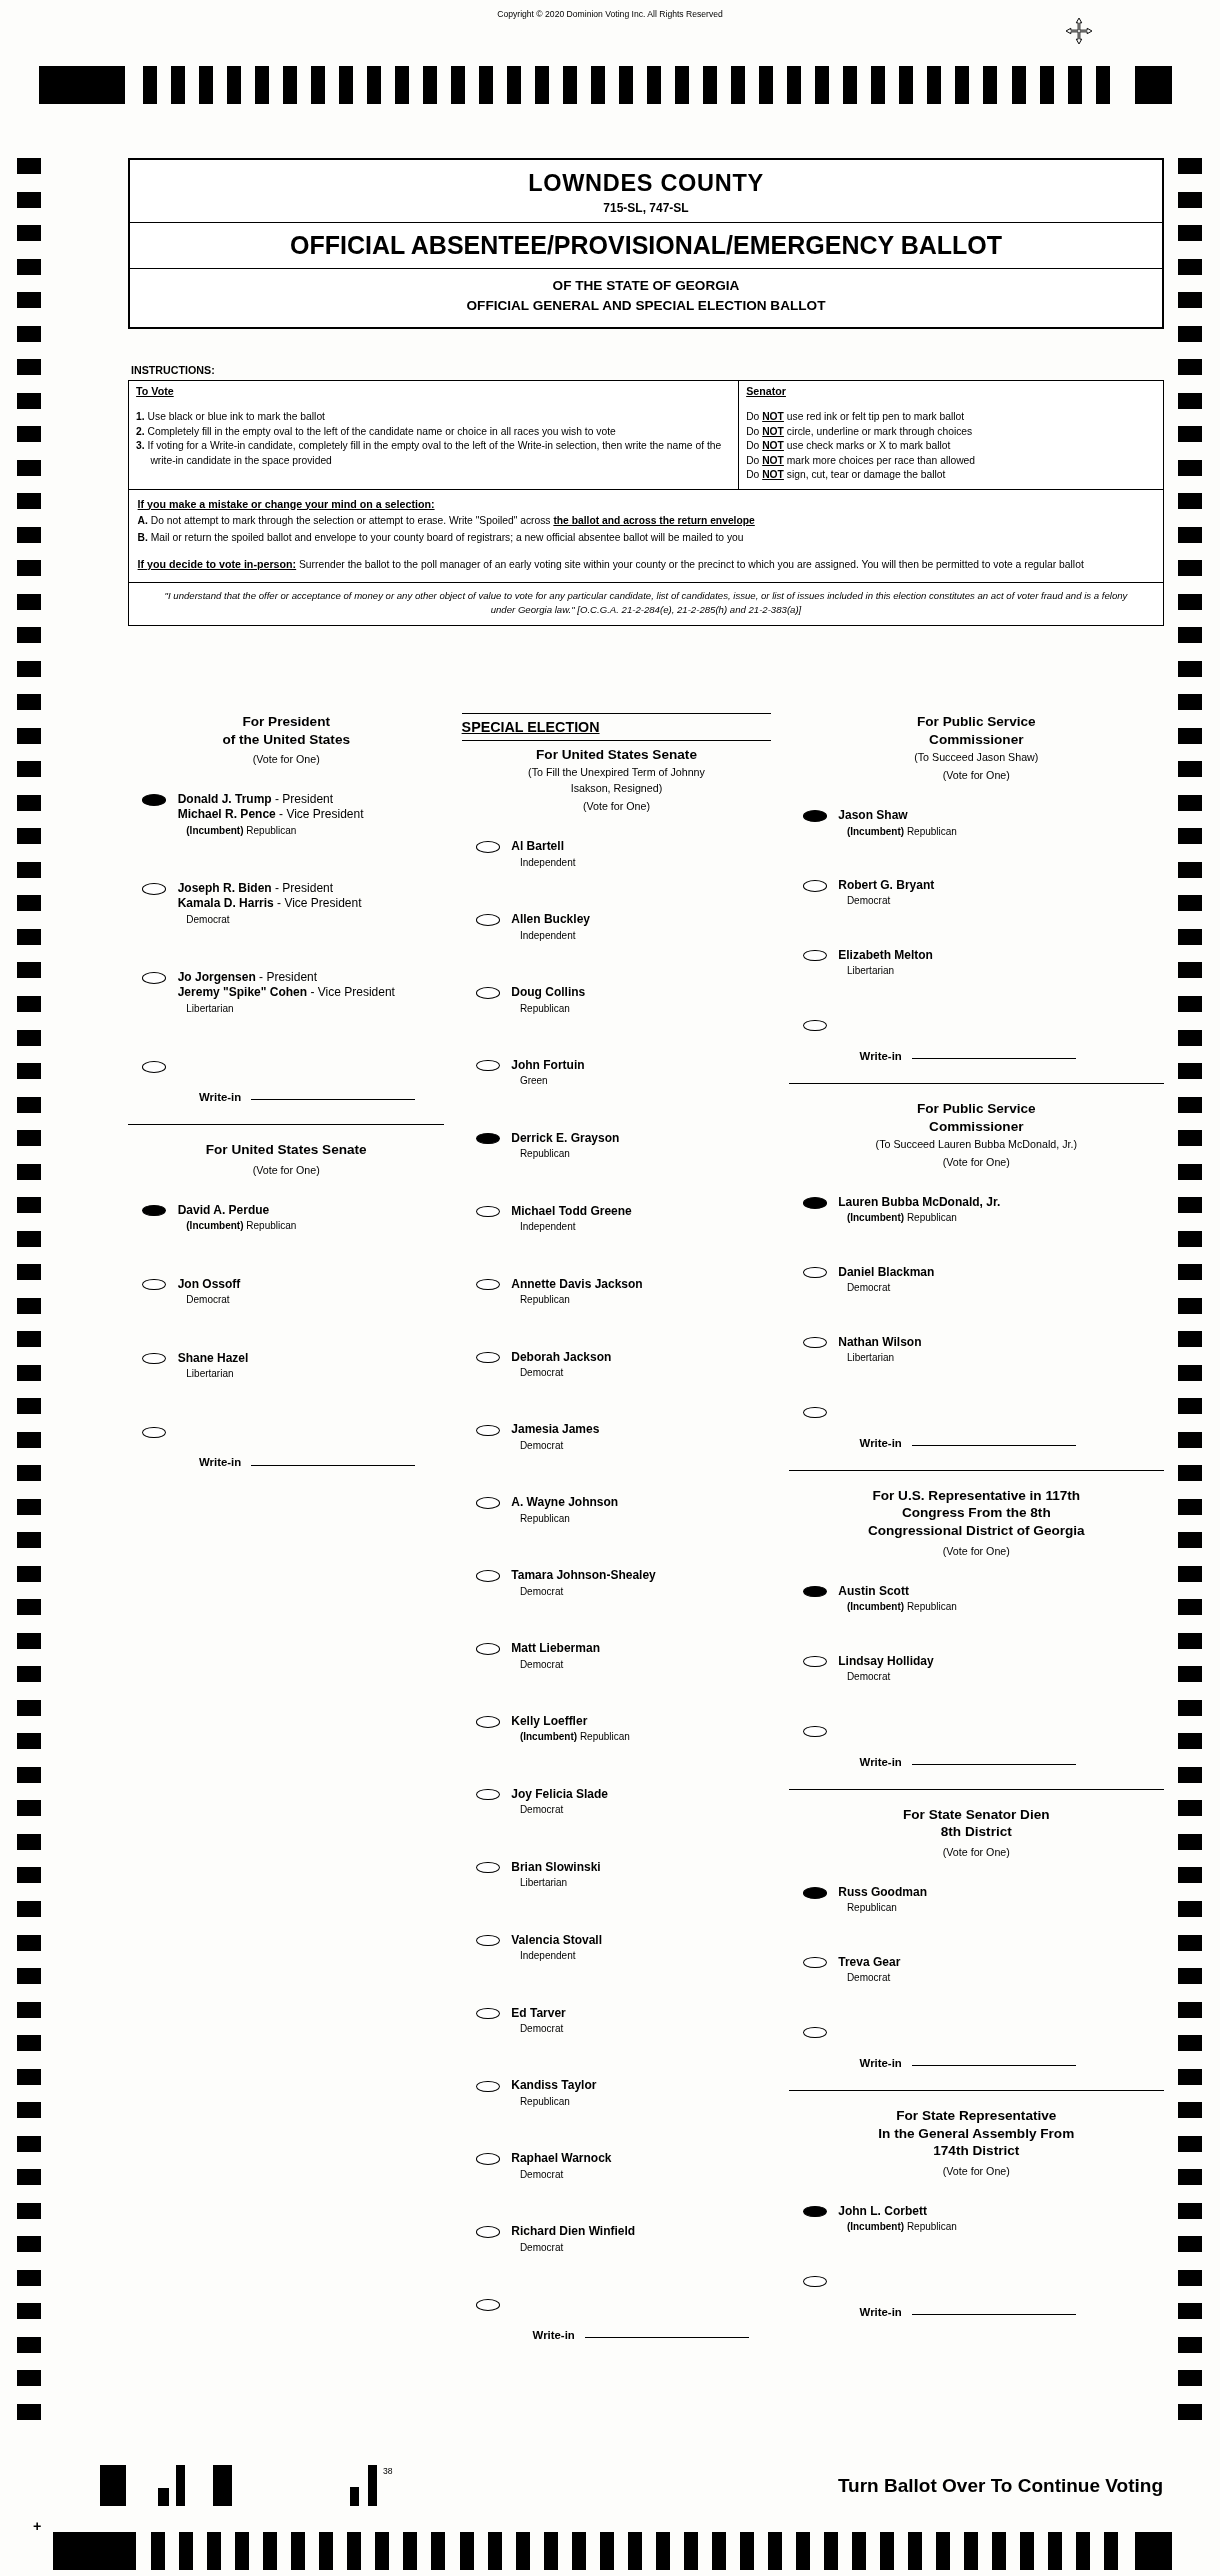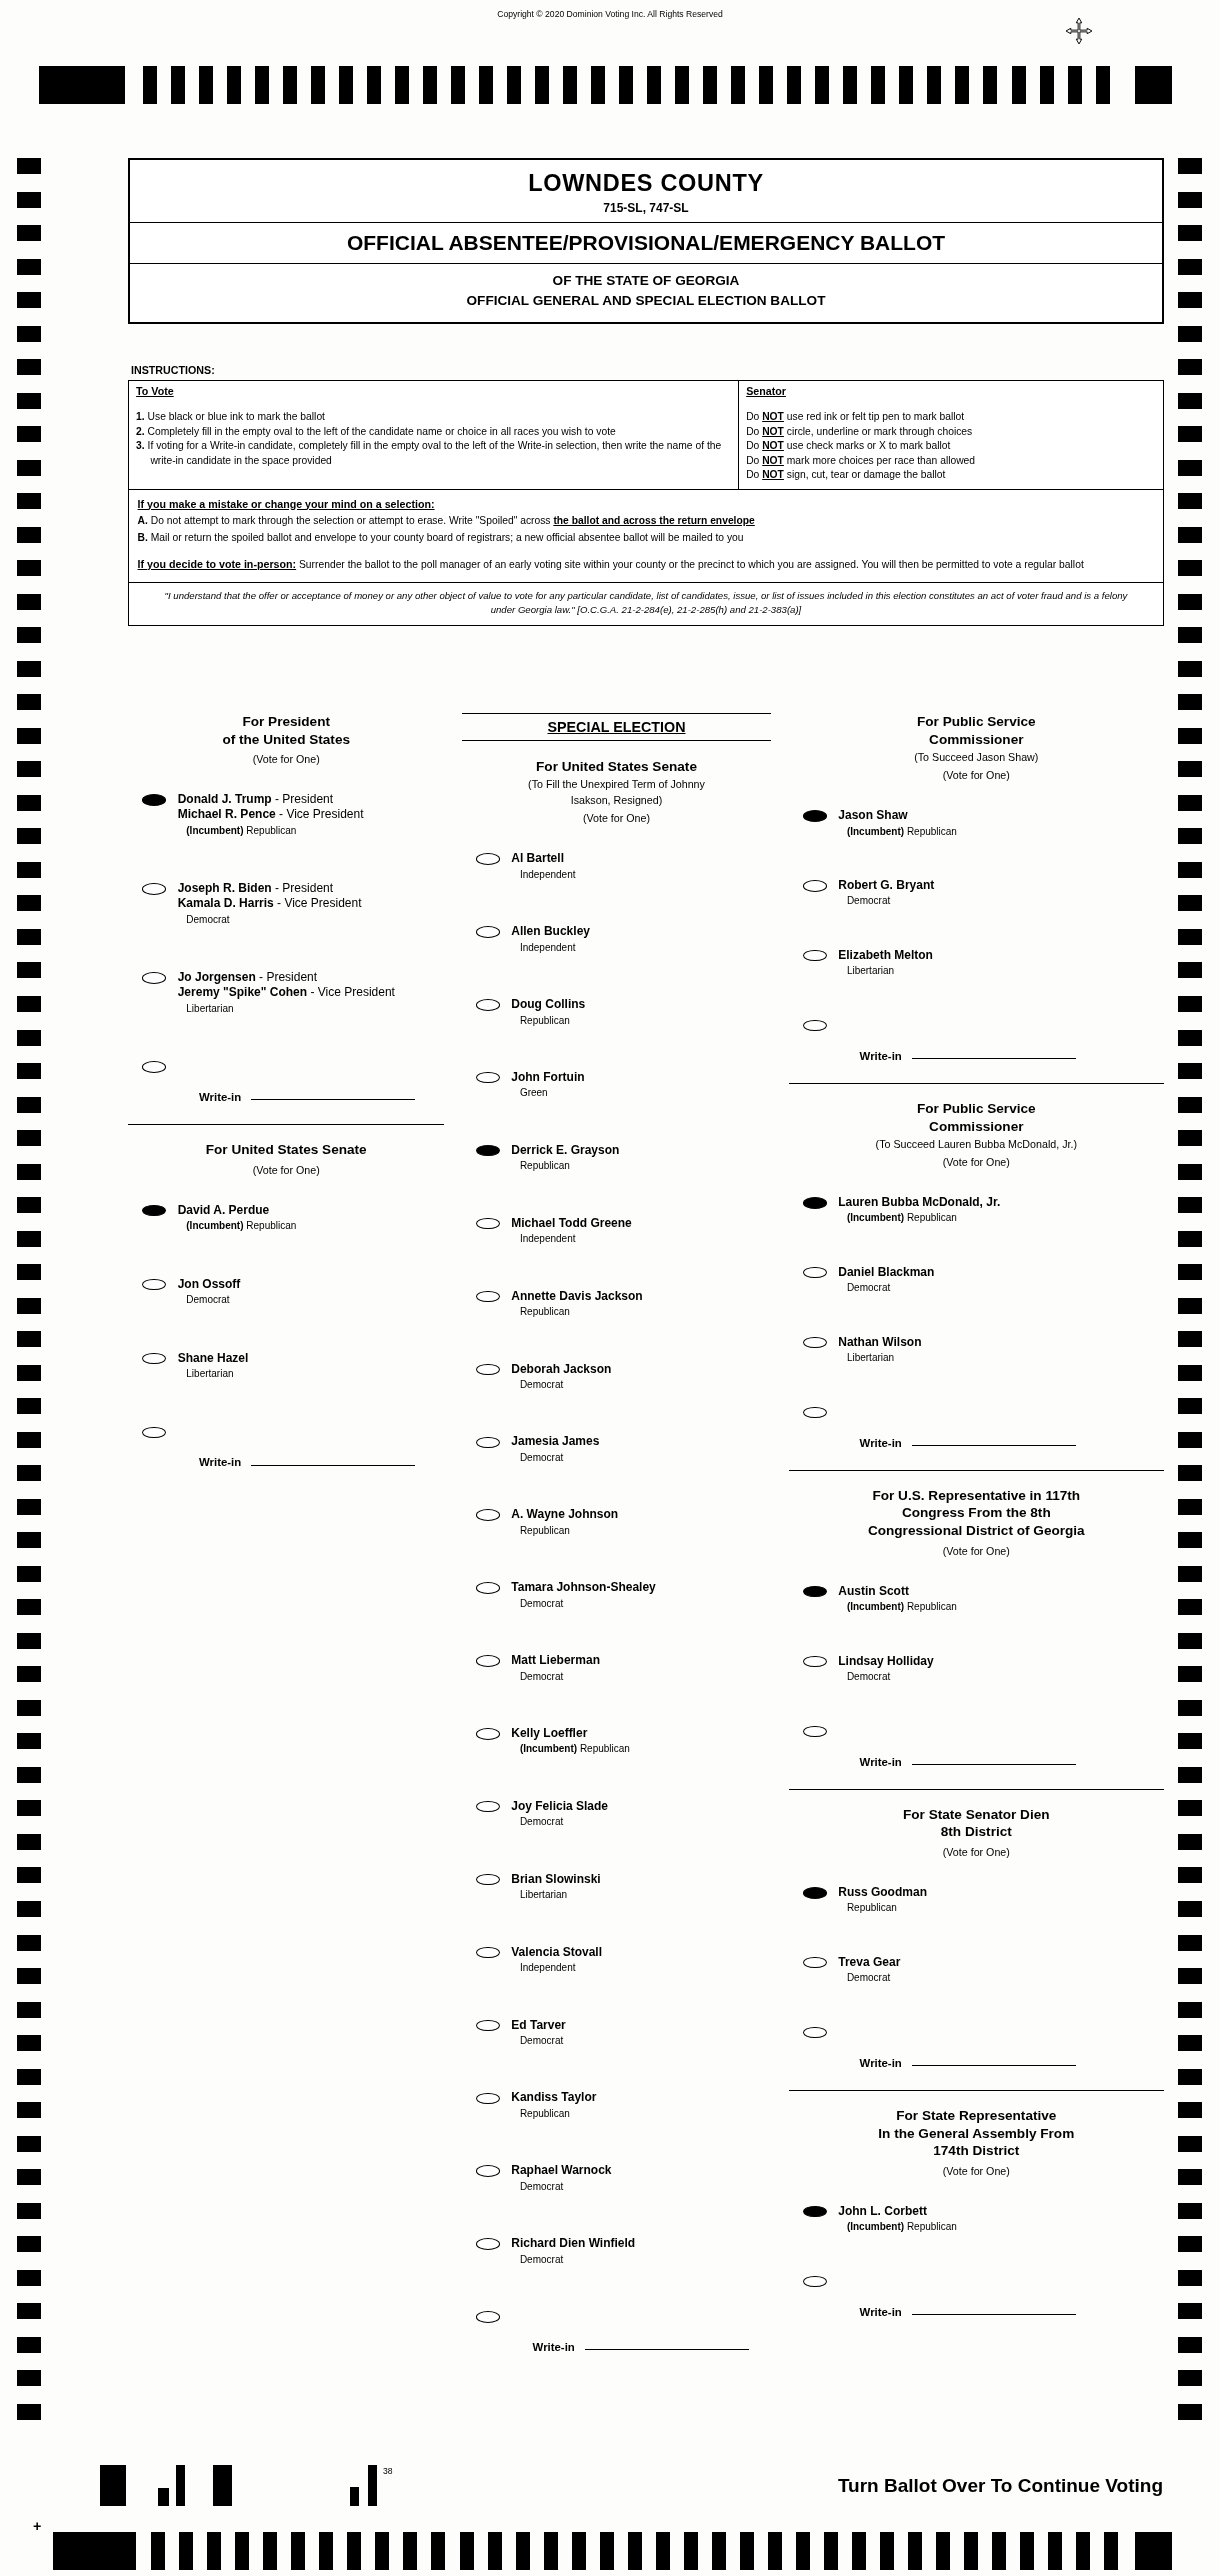--- a/index.html
+++ b/index.html
@@ -14,21 +14,21 @@
   .reg-mark { position:absolute; top:15.7px; left:1064px; }
   .tm-top { position:absolute; top:66px; left:0; width:1220px; height:39px; }
   .tm-bottom { position:absolute; top:2532px; left:0; width:1220px; height:39px; }
   .tm-left, .tm-right { position:absolute; top:158px; width:24px; height:2268px; }
   .tm-left { left:17px; } .tm-right { left:1178px; }
 
   .header-box { position:absolute; left:128px; top:158px; width:1036px; border:2.1px solid #000; text-align:center; background:#fff; }
   .county { font-size:23.5px; font-weight:bold; padding-top:10px; letter-spacing:0.7px; }
   .style-code { font-size:12px; font-weight:bold; padding:4.3px 0 7.1px; }
   .hline { border-top:1.4px solid #000; }
-  .ballot-type { font-size:21px; font-weight:bold; padding:7.8px 0; }
+  .ballot-type { font-size:25px; font-weight:bold; padding:7.8px 0; }
   .election-block { padding:7.1px 0 10px; }
   .election-line { font-size:13.6px; font-weight:bold; line-height:1.5; }
 
   .instructions-label { position:absolute; left:131px; top:364px; font-size:10.7px; font-weight:bold; }
   .instr-box { position:absolute; left:128px; top:380px; width:1036px; border:1.4px solid #000; background:#fff; }
   .instr-row { display:flex; border-bottom:1.4px solid #000; }
   .tovote-cell { width:59%; border-right:1.4px solid #000; padding:4.3px 7.1px 7.1px; }
   .warning-cell { width:41%; padding:4.3px 7.1px 7.1px; }
   .cell-title { font-size:10.7px; font-weight:bold; text-decoration:underline; margin-bottom:13px; }
   .tv-item, .warn-item { font-size:10.3px; line-height:1.4; padding-left:14.3px; text-indent:-14.3px; }
@@ -38,22 +38,22 @@
   .mistake-title.inline { display:inline; }
   .mistake-item { font-size:10.3px; line-height:1.4; margin-bottom:2.9px; padding-left:15.7px; text-indent:-15.7px; }
   .inperson-block { padding:7.1px 8.6px 10px; font-size:10.3px; line-height:1.4; }
   .fraud-hr { border-top:1.4px solid #000; }
   .fraud-notice { font-size:9.6px; font-style:italic; text-align:center; padding:5.7px 32px 8.6px; line-height:1.45; }
 
   .columns { position:absolute; left:128px; top:713px; width:1036px; display:flex; align-items:flex-start; }
   .col-0 { width:325px; padding-right:8.6px; }
   .col-1 { width:327px; padding:0 8.6px; }
   .col-2 { width:384px; padding-left:8.6px; }
-  .special-header { font-size:14.3px; font-weight:bold; text-align:center; text-decoration:underline;
-    border-top:1.4px solid #000; border-bottom:1.4px solid #000; padding:5px 0; margin-bottom:17px; }
+  .special-header { font-size:14.3px; font-weight:bold; text-decoration:underline;
+    border-top:1.4px solid #000; border-bottom:1.4px solid #000; padding:5px 0; margin-bottom:5px; }
   .contest-header { text-align:center; margin-bottom:27px; }
   .contest-title { font-size:13.6px; font-weight:bold; line-height:1.3; }
   .contest-sub { font-size:10.7px; line-height:1.35; margin-top:1.4px; }
   .contest-note { font-size:10.7px; margin-top:5px; }
   .candidate { display:flex; align-items:flex-start; margin-left:14.3px; }
   .col-0 .candidate { margin-bottom:44px; }
   .col-1 .candidate { margin-bottom:43px; }
   .col-2 .candidate { margin-bottom:40px; }
   .ballot-column .candidate.oval-row { margin-bottom:18.5px; }
   .oval { flex:none; width:24px; height:11.4px; border:1.4px solid #000; border-radius:50%; background:#fff; margin:2.1px 11.4px 0 0; }

